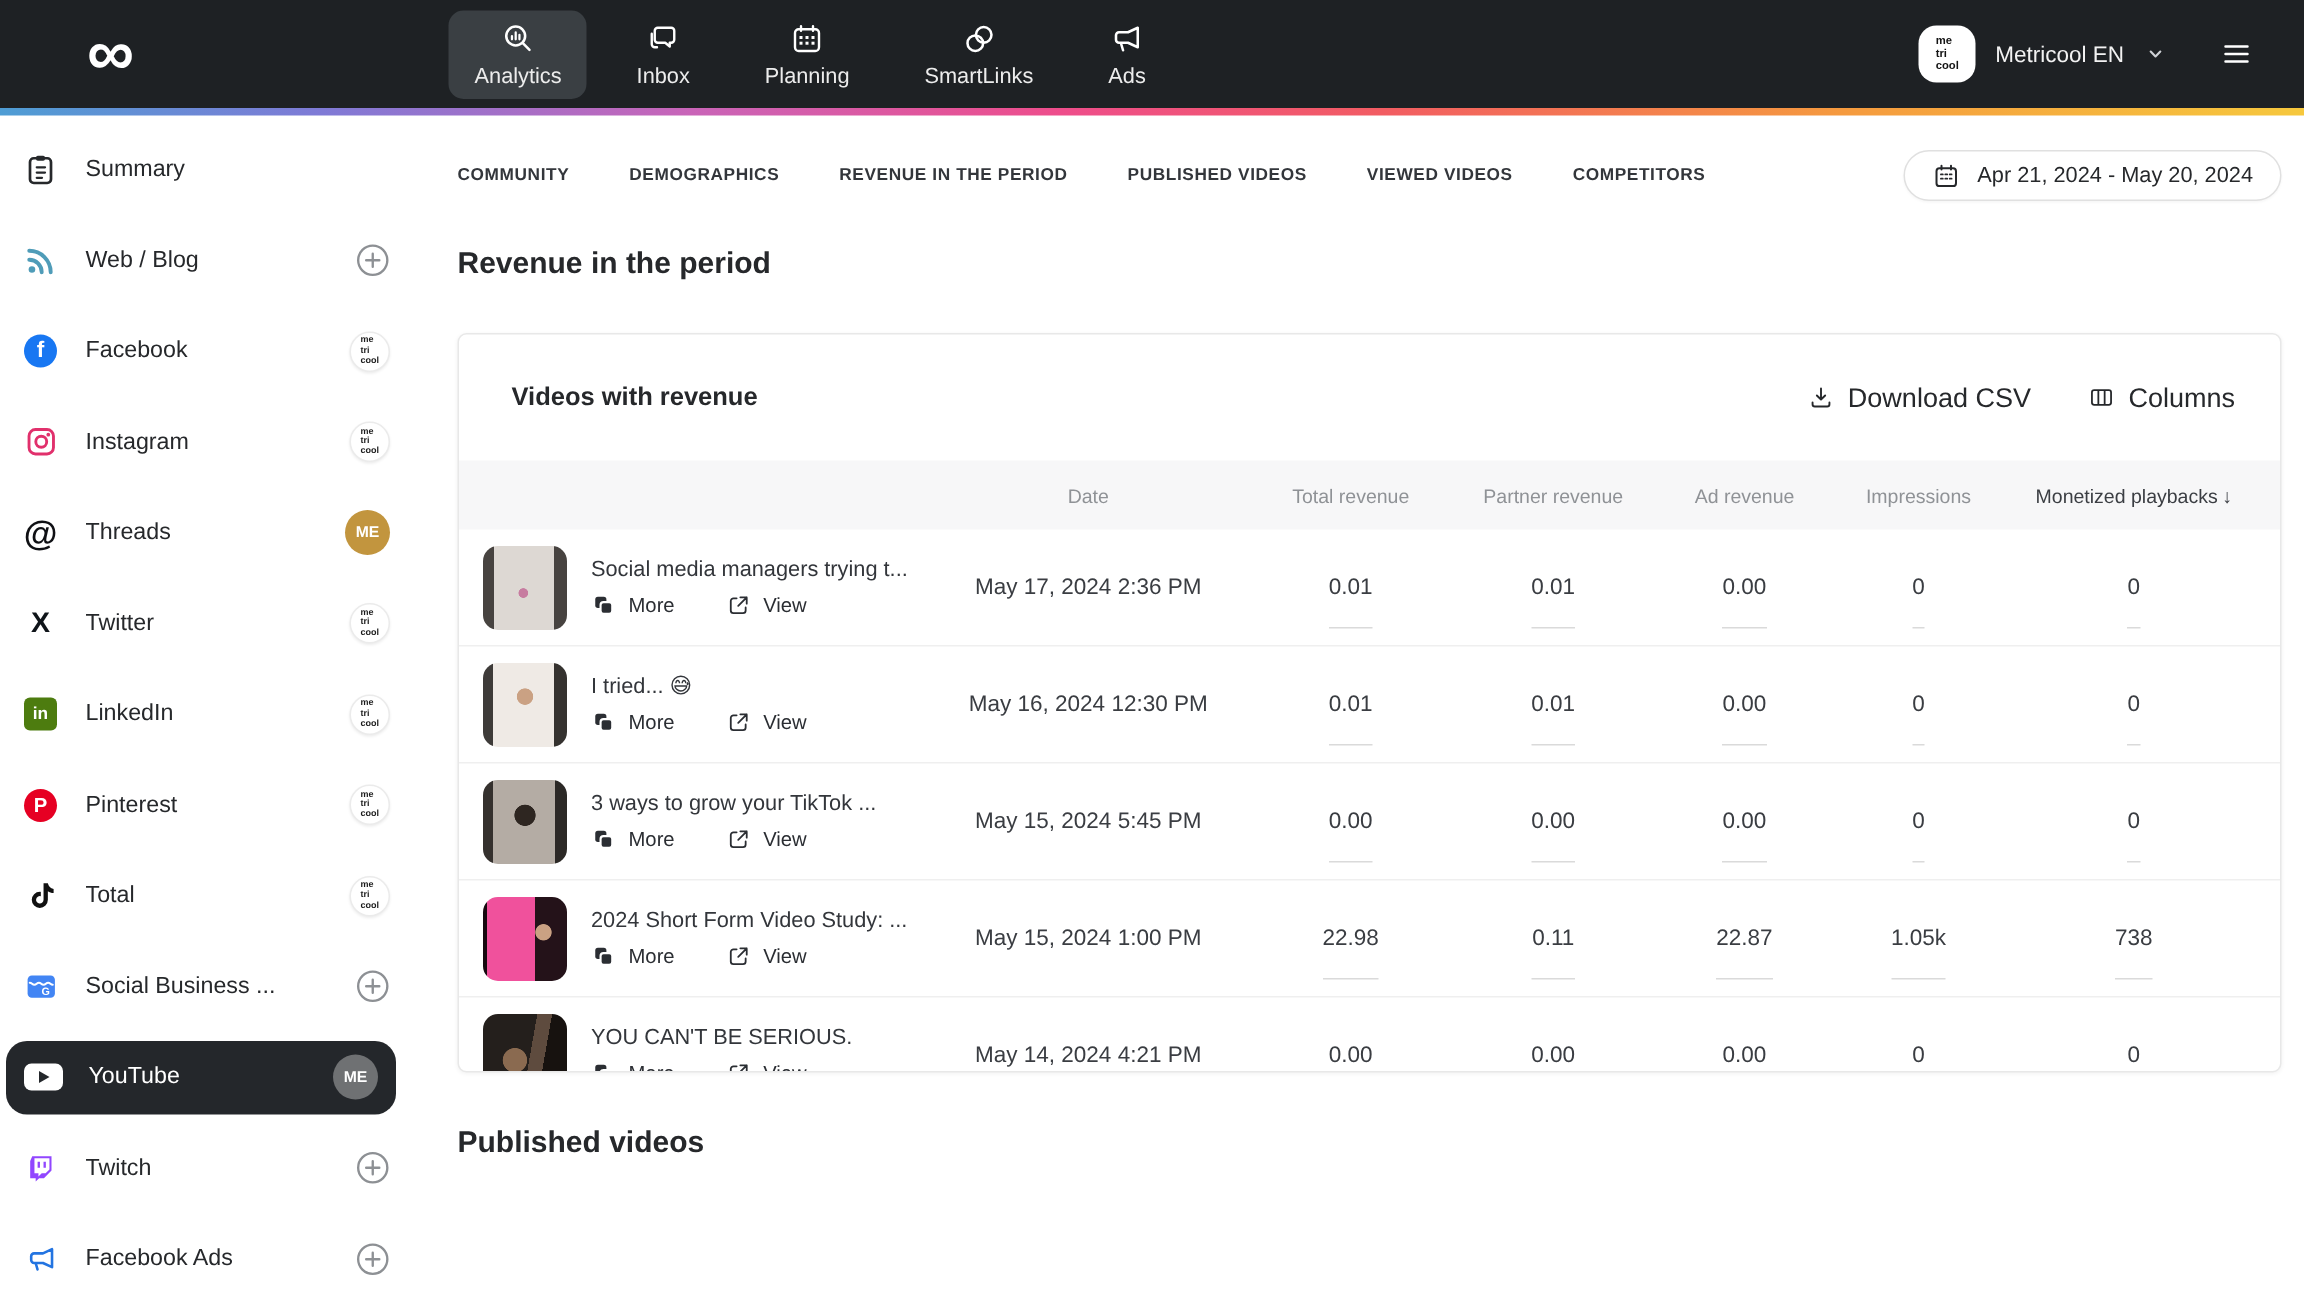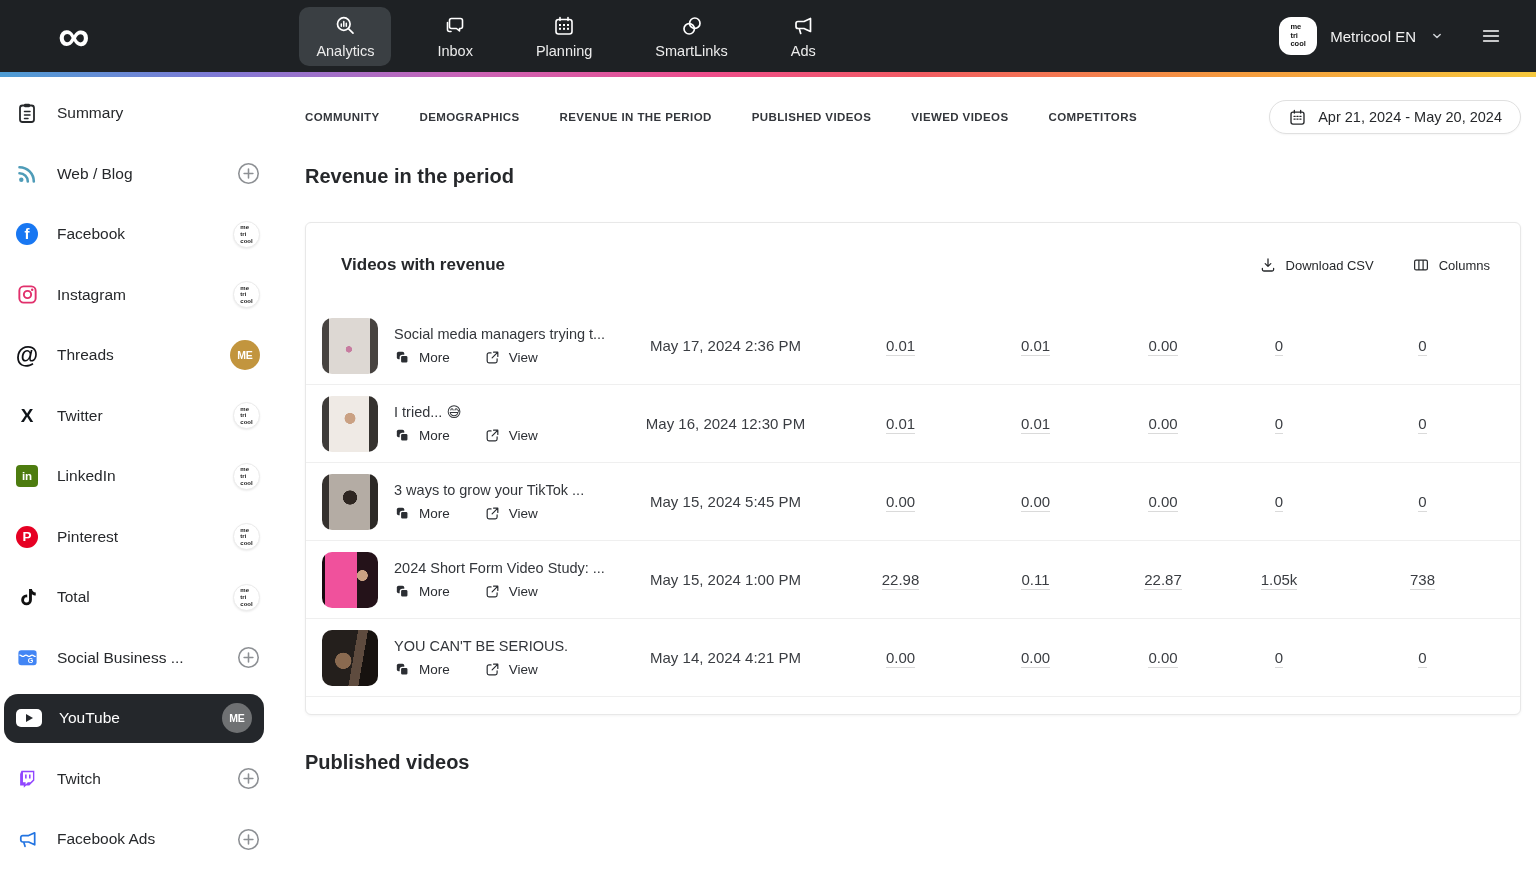--- a/index.html
+++ b/index.html
@@ -3,21 +3,21 @@
 <meta charset="utf-8">
 <style>
   * { margin:0; padding:0; box-sizing:border-box; }
   html,body { width:1536px; height:875px; overflow:hidden; background:#fff;
     font-family:"Liberation Sans","DejaVu Sans",sans-serif; }
   button { background:none; border:none; font-family:inherit; cursor:pointer; }
 
   
   .topbar { height:72px; background:#1e2124; display:flex; align-items:center; color:#fff; }
   .logo { margin-left:58px; font-size:44px; font-weight:700; line-height:0.8; color:#fff; letter-spacing:-2px; }
-  .topnav { display:flex; margin-left:212px; gap:29px; align-items:center; }
+  .topnav { display:flex; margin-left:212px; gap:16px; align-items:center; }
   .nav-item { display:flex; flex-direction:column; align-items:center; justify-content:center; gap:5px;
     padding:7px 17px; border-radius:10px; color:#ececec; font-size:14.5px; min-height:58px; }
   .nav-item.active { background:#3a3f43; }
   .nav-item svg { display:block; }
   .account { margin-left:auto; display:flex; align-items:center; gap:13px; margin-right:34px; }
   .avatar { width:38px; height:38px; background:#fff; border-radius:12px; color:#141414;
     font-size:7.5px; font-weight:700; line-height:1.12; display:flex; align-items:center;
     justify-content:center; white-space:pre-line; text-align:left; }
   .account-name { font-size:15px; color:#f2f2f2; }
   .hamburger { margin-left:22px; display:flex; }
@@ -68,21 +68,21 @@
     display:flex; align-items:center; gap:11px; padding:0 18px; font-size:14.5px; color:#26282b;
     box-shadow:0 1px 2px rgba(0,0,0,.04); }
   .page-title { font-size:20px; font-weight:700; color:#26282b; margin-top:30px; }
 
   
   .card { margin-top:34px; height:493px; border:1px solid #e8e8e8; border-radius:6px; background:#fff;
     box-shadow:0 1px 3px rgba(0,0,0,.05); display:flex; flex-direction:column; overflow:hidden; }
   .card-header { display:flex; align-items:center; height:84px; padding:0 30px 0 35px; flex:none; }
   .card-title { font-size:17px; font-weight:700; color:#26282b; }
   .card-actions { margin-left:auto; display:flex; gap:38px; align-items:center; }
-  .card-action { display:flex; align-items:center; gap:9px; font-size:13px; color:#26282b; }
+  .card-action { display:flex; align-items:center; gap:9px; font-size:18px; color:#26282b; }
 
   .thead { display:flex; align-items:center; background:#f7f7f8; height:46px; font-size:13px;
     color:#8f9296; padding-right:10px; flex:none; }
   .col-video { flex:1; min-width:0; }
   .col-date { width:215px; text-align:center; }
   .col-total { width:135px; text-align:center; }
   .col-partner { width:135px; text-align:center; }
   .col-ad { width:120px; text-align:center; }
   .col-imp { width:112px; text-align:center; }
   .col-mon { width:175px; text-align:center; }
@@ -102,21 +102,21 @@
   .t4 { background:radial-gradient(circle at 72% 42%,#caa183 0 10%,rgba(0,0,0,0) 11%),
         linear-gradient(90deg,#17090f 0 5%,#f0519c 5% 62%,#241219 62%); }
   .t5 { background:radial-gradient(circle at 38% 55%,#8a6a50 0 17%,rgba(0,0,0,0) 18%),
         linear-gradient(100deg,#241f1c 0 55%,#5e4b3e 55% 70%,#17120f 70%); }
   .vinfo { display:flex; flex-direction:column; gap:7px; min-width:0; }
   .vtitle { font-size:14.5px; color:#33363b; white-space:nowrap; overflow:hidden; text-overflow:ellipsis; }
   .vactions { display:flex; gap:34px; align-items:center; }
   .row-action { display:flex; align-items:center; gap:8px; font-size:13.5px; color:#2b2e33; font-weight:500; padding:0; }
   .cell-num { font-size:15px; color:#3a3d42; }
   .cell-date-text { font-size:15px; color:#3a3d42; }
-  .num { border-bottom:1px solid #dadada; padding-bottom:1px; }
+  .num { border-bottom:1px solid #dadada; padding-bottom:18px; }
 
   .card-footer { margin-top:auto; height:76px; display:flex; align-items:center;
     justify-content:flex-end; padding-right:28px; flex:none; }
   .rpp-label { font-size:13.5px; color:#5f6368; }
   .select-box { width:58px; height:40px; border:1px solid #d6d6d6; border-radius:10px; background:#fff;
     display:flex; align-items:center; justify-content:center; gap:10px; font-size:14.5px; color:#26282b;
     margin-left:32px; }
   .caret-down { width:0; height:0; border-left:5px solid transparent; border-right:5px solid transparent;
     border-top:6px solid #26282b; }
   .range-label { font-size:14.5px; color:#3a3d42; margin-left:44px; }
@@ -420,20 +420,29 @@
           <button class="card-action">
             <svg width="18" height="18" viewBox="0 0 24 24" fill="none">
               <rect x="3.5" y="5.5" width="17" height="13" rx="2" stroke="#26282b" stroke-width="1.6"></rect>
               <path d="M9.2 5.5v13M14.8 5.5v13" stroke="#26282b" stroke-width="1.6"></path>
             </svg>
             <span>Columns</span>
           </button>
         </div>
       </div>
 
+      <div class="thead">
+        <div class="col-video"></div>
+        <div class="col-date">Date</div>
+        <div class="col-total">Total revenue</div>
+        <div class="col-partner">Partner revenue</div>
+        <div class="col-ad">Ad revenue</div>
+        <div class="col-imp">Impressions</div>
+        <div class="col-mon th-sorted"><span>Monetized playbacks</span><span class="sort-arrow">↓</span></div>
+      </div>
 
       <div class="trow">
         <div class="col-video cell-video">
           <div class="thumb t1"></div>
           <div class="vinfo">
             <div class="vtitle">Social media managers trying t...</div>
             <div class="vactions">
               <button class="row-action">
                 <svg width="17" height="17" viewBox="0 0 24 24" fill="none">
                     <rect x="4" y="4" width="10.5" height="10.5" rx="2.5" fill="#2b2e33"></rect>

